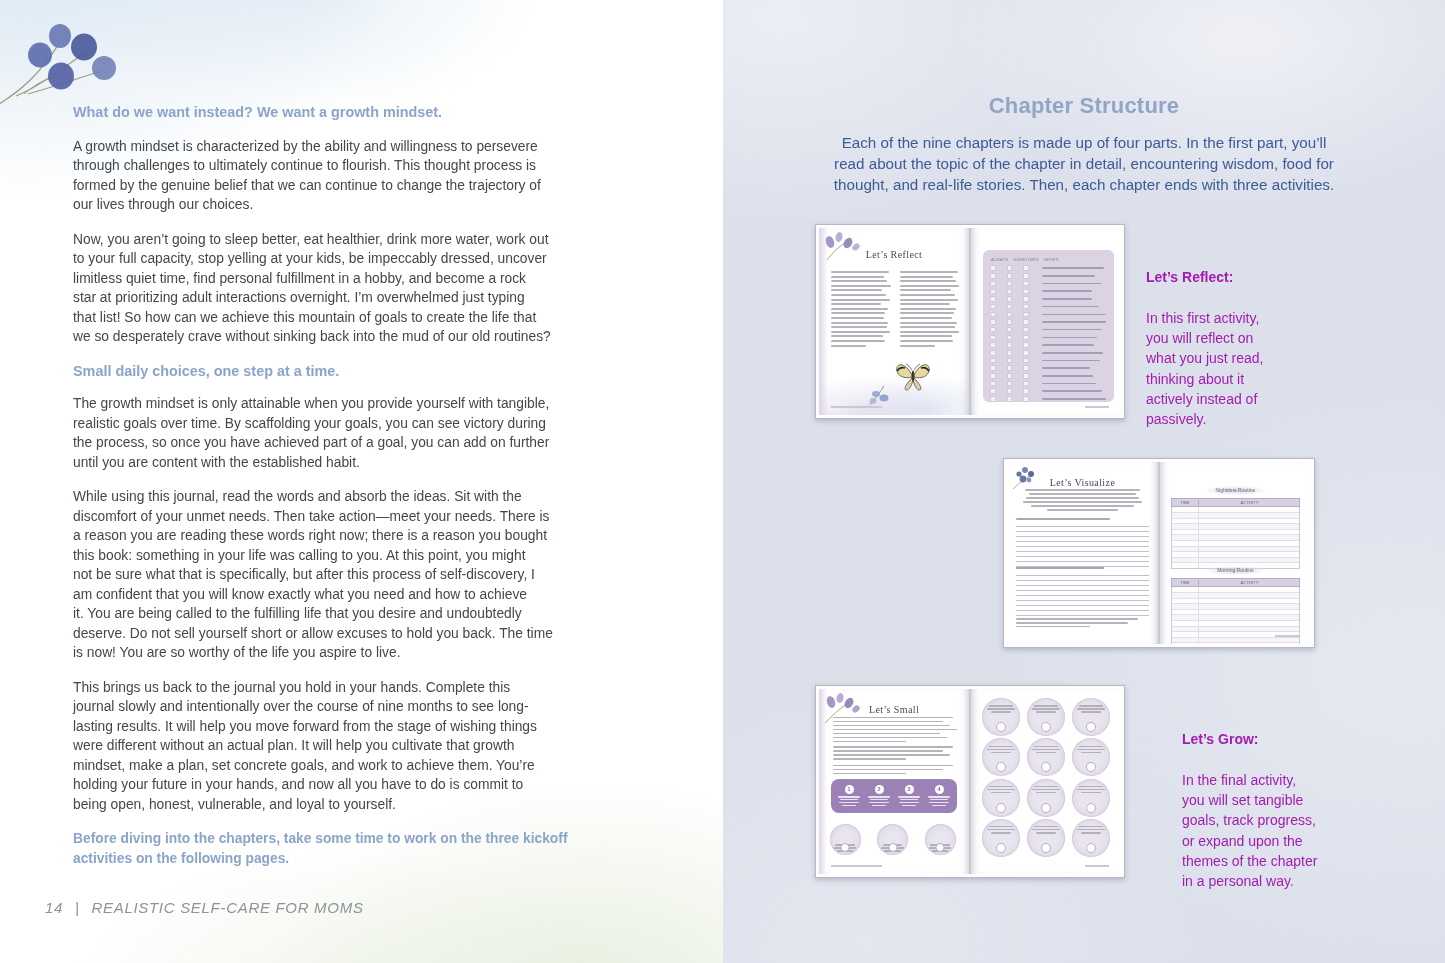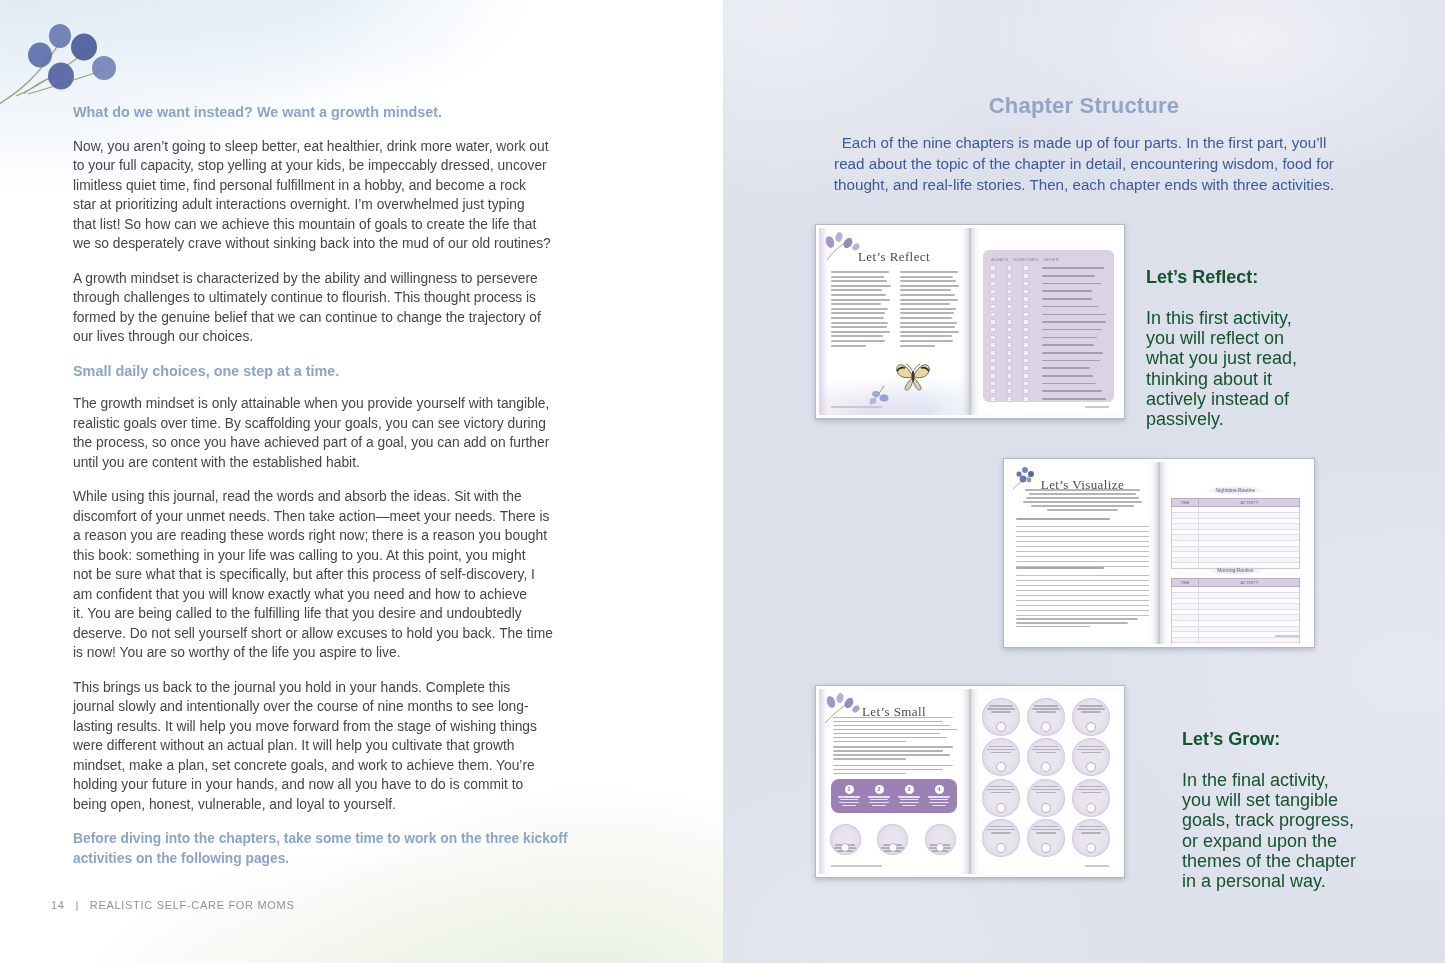--- a/index.html
+++ b/index.html
@@ -14,55 +14,55 @@
       radial-gradient(340px 200px at 42% -2%, rgba(209,226,240,.55), rgba(209,226,240,0) 70%),
       radial-gradient(540px 360px at 82% 104%, #e6eedd 0%, rgba(230,238,221,0) 62%),
       radial-gradient(420px 250px at 48% 106%, rgba(230,238,221,.6), rgba(230,238,221,0) 70%);}
   .berry-branch{position:absolute;left:-6px;top:6px;}
   .left-content{position:absolute;left:73px;top:103px;width:576px;}
   .pre{white-space:pre-line;}
   .left-content p.body{margin:0 0 15px;font-size:13.8px;line-height:19.5px;color:#43474b;}
   .hblue{margin:0 0 14px;font-size:14.4px;line-height:19.5px;font-weight:700;color:#8ba4c9;}
   .h2b{margin:2px 0 13px;}
   .callout{color:#8ba4c9 !important;font-weight:700;margin-bottom:0 !important;}
-  .page-footer{position:absolute;left:51px;top:899px;font-size:11px;letter-spacing:.7px;
-    color:#8f9296;}
+  .page-footer{position:absolute;left:45px;top:899px;font-size:15px;letter-spacing:.7px;
+    color:#8f9296;font-style:italic;}
   .pf-div{margin:0 7px;}
 
   
   .right-page{position:absolute;left:723px;top:0;width:722px;height:963px;background:#dce0eb;}
   .right-page::before{content:"";position:absolute;inset:0;pointer-events:none;
     background:
       radial-gradient(420px 240px at 72% 4%, rgba(255,255,255,.55), rgba(255,255,255,0) 70%),
       radial-gradient(480px 300px at 8% 2%, rgba(255,255,255,.45), rgba(255,255,255,0) 70%),
       radial-gradient(600px 420px at 95% 70%, rgba(255,255,255,.28), rgba(255,255,255,0) 70%),
       radial-gradient(500px 380px at 20% 98%, rgba(255,255,255,.22), rgba(255,255,255,0) 70%);}
   .chapter-title{position:absolute;left:0;top:93px;width:722px;margin:0;text-align:center;
     font-size:22px;letter-spacing:.2px;color:#92a5c6;}
   .intro{position:absolute;left:25px;top:132px;width:672px;margin:0;text-align:center;
     font-size:15.2px;line-height:21px;color:#3d5a96;}
 
-  .caption{position:absolute;font-size:18px;line-height:20.3px;color:#14532d;}
+  .caption{position:absolute;font-size:14px;line-height:20.3px;color:#a21caf;}
   .cap1{left:423px;top:247px;width:172px;}
   .cap2{left:103px;top:477px;width:162px;text-align:right;}
   .cap3{left:423px;top:709px;width:182px;margin-left:36px;}
   .cap-label{display:block;font-weight:700;}
 
   
   .thumb{position:absolute;display:flex;background:#fdfdfe;border:1px solid #b7b8c1;
     box-shadow:0 2px 5px rgba(70,70,100,.28);padding:3px;box-sizing:border-box;}
   .t1{left:92px;top:224px;width:310px;height:195px;}
   .t2{left:280px;top:458px;width:312px;height:190px;}
   .t3{left:92px;top:685px;width:310px;height:193px;}
   .mini-page{flex:1;position:relative;background:#fff;overflow:hidden;}
   .mp-left{box-shadow:inset -7px 0 8px -7px rgba(90,90,115,.45);}
   .mp-right{box-shadow:inset 7px 0 8px -7px rgba(90,90,115,.45);}
   .mini-gutter{width:2px;background:linear-gradient(to right,#d6d6dc,#b9b9c2,#d6d6dc);}
   .mini-title{position:absolute;left:0;right:0;text-align:center;
-    font-family:"Liberation Serif",serif;font-size:13px;letter-spacing:.4px;color:#4b4b52;}
+    font-family:"Liberation Serif",serif;font-size:10px;letter-spacing:.4px;color:#4b4b52;}
   .t1 .mini-title{top:11%;}
   .t2 .mini-title{top:8%;}
   .t3 .mini-title{top:8%;}
   .t1 .mp-left::before{content:"";position:absolute;left:0;top:0;bottom:0;width:9px;
     background:linear-gradient(to right,#ded5e8,rgba(222,213,232,0));}
   .t1 .mp-left::after{content:"";position:absolute;left:0;right:0;bottom:0;height:34%;
     background:radial-gradient(120px 55px at 30% 100%, rgba(206,196,224,.5), rgba(206,196,224,0) 70%),
                radial-gradient(110px 50px at 72% 92%, rgba(189,205,229,.45), rgba(189,205,229,0) 70%);}
   .t3 .mp-left::before{content:"";position:absolute;left:0;top:0;bottom:0;width:8px;
     background:linear-gradient(to right,#ded5e8,rgba(222,213,232,0));}
@@ -154,30 +154,30 @@
       <path d="M30,88 C42,78 54,70 66,72" stroke="#99a17c" stroke-width="1" fill="none"></path>
       <ellipse cx="66" cy="30" rx="11" ry="12" fill="#6a79b4" opacity=".92"></ellipse>
       <ellipse cx="46" cy="49" rx="12" ry="12.5" fill="#5c6caa" opacity=".9"></ellipse>
       <ellipse cx="90" cy="41" rx="13" ry="13.5" fill="#4a5c9c" opacity=".92"></ellipse>
       <ellipse cx="67" cy="70" rx="13" ry="13.5" fill="#5663a4" opacity=".92"></ellipse>
       <ellipse cx="110" cy="62" rx="12" ry="12" fill="#7381b8" opacity=".9"></ellipse>
     </svg>
 
     <div class="left-content">
       <h2 class="hblue">What do we want instead? We want a growth mindset.</h2>
+      <p class="body pre">A growth mindset is characterized by the ability and willingness to persevere
+through challenges to ultimately continue to flourish. This thought process is
+formed by the genuine belief that we can continue to change the trajectory of
+our lives through our choices.</p>
       <p class="body pre">Now, you aren’t going to sleep better, eat healthier, drink more water, work out
 to your full capacity, stop yelling at your kids, be impeccably dressed, uncover
 limitless quiet time, find personal fulfillment in a hobby, and become a rock
 star at prioritizing adult interactions overnight. I’m overwhelmed just typing
 that list! So how can we achieve this mountain of goals to create the life that
 we so desperately crave without sinking back into the mud of our old routines?</p>
-      <p class="body pre">A growth mindset is characterized by the ability and willingness to persevere
-through challenges to ultimately continue to flourish. This thought process is
-formed by the genuine belief that we can continue to change the trajectory of
-our lives through our choices.</p>
       <h2 class="hblue h2b">Small daily choices, one step at a time.</h2>
       <p class="body pre">The growth mindset is only attainable when you provide yourself with tangible,
 realistic goals over time. By scaffolding your goals, you can see victory during
 the process, so once you have achieved part of a goal, you can add on further
 until you are content with the established habit.</p>
       <p class="body pre">While using this journal, read the words and absorb the ideas. Sit with the
 discomfort of your unmet needs. Then take action—meet your needs. There is
 a reason you are reading these words right now; there is a reason you bought
 this book: something in your life was calling to you. At this point, you might
 not be sure what that is specifically, but after this process of self-discovery, I

